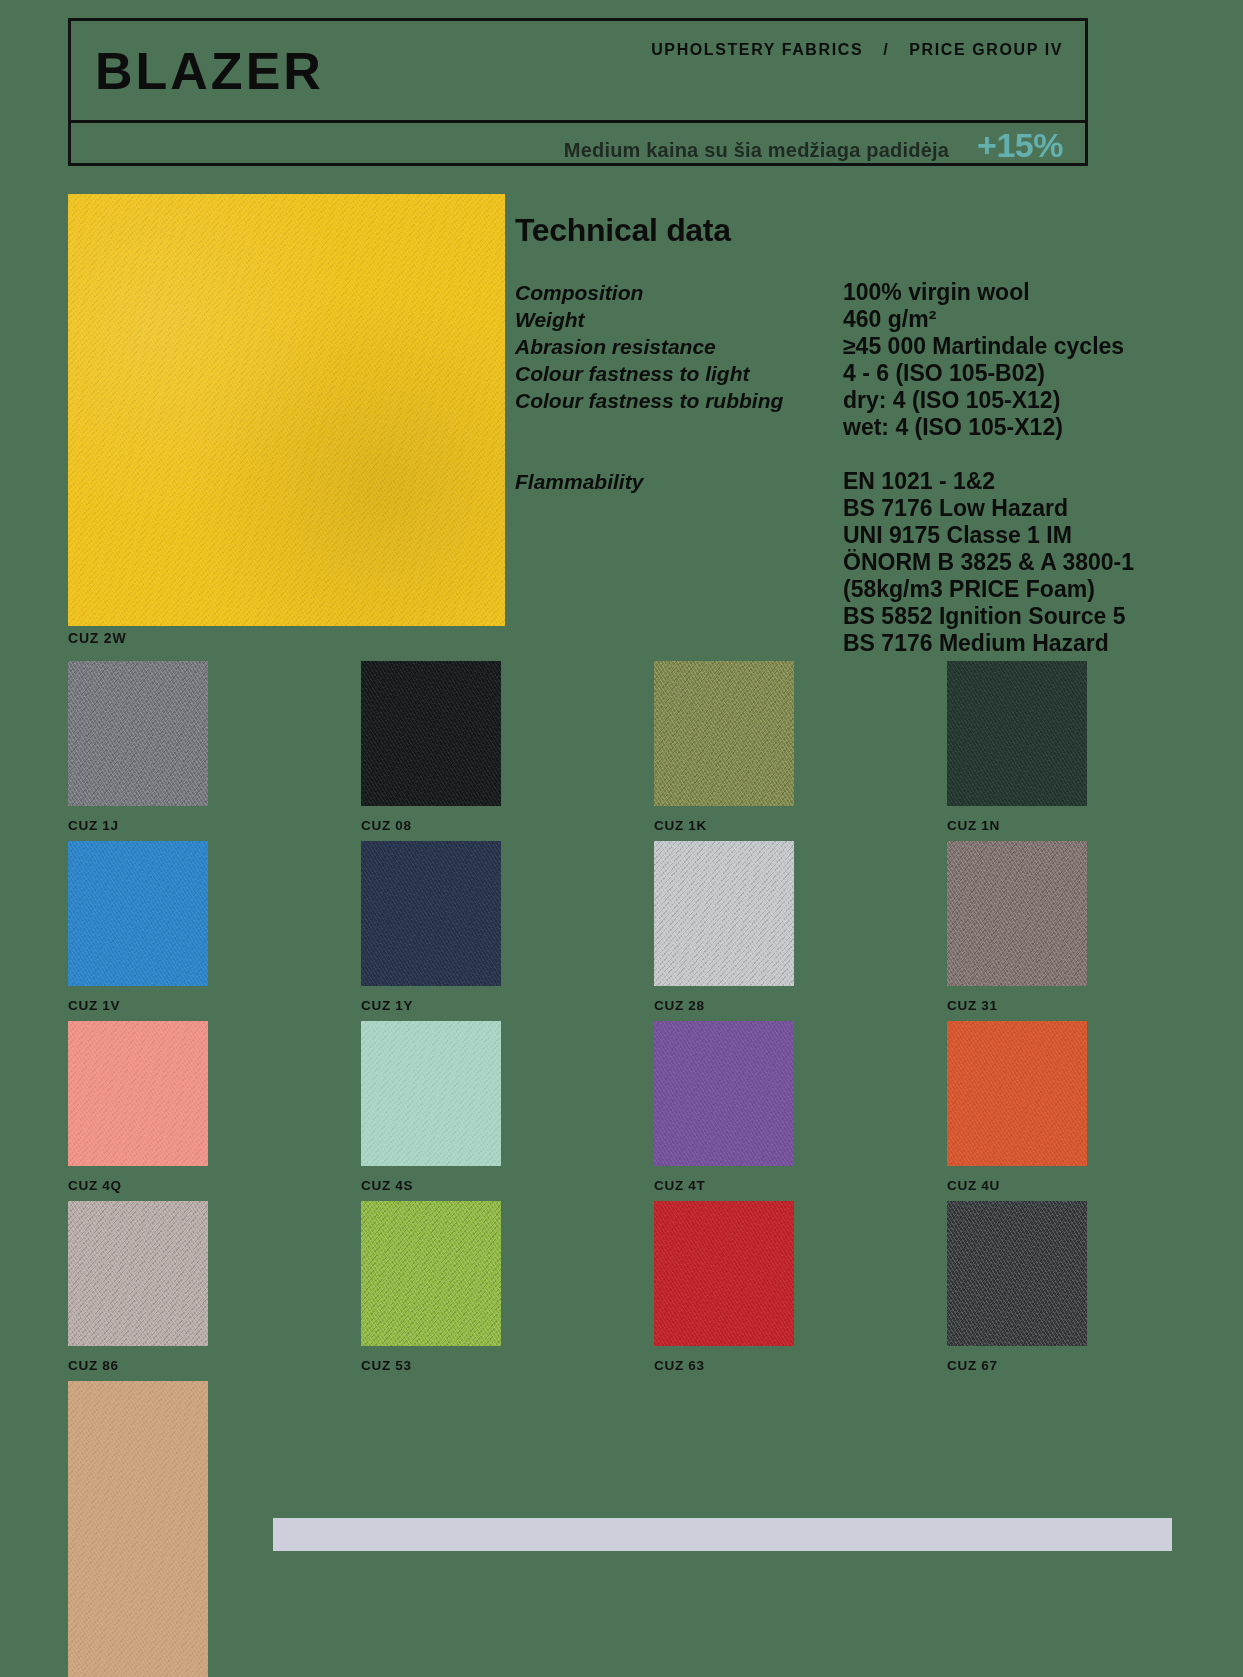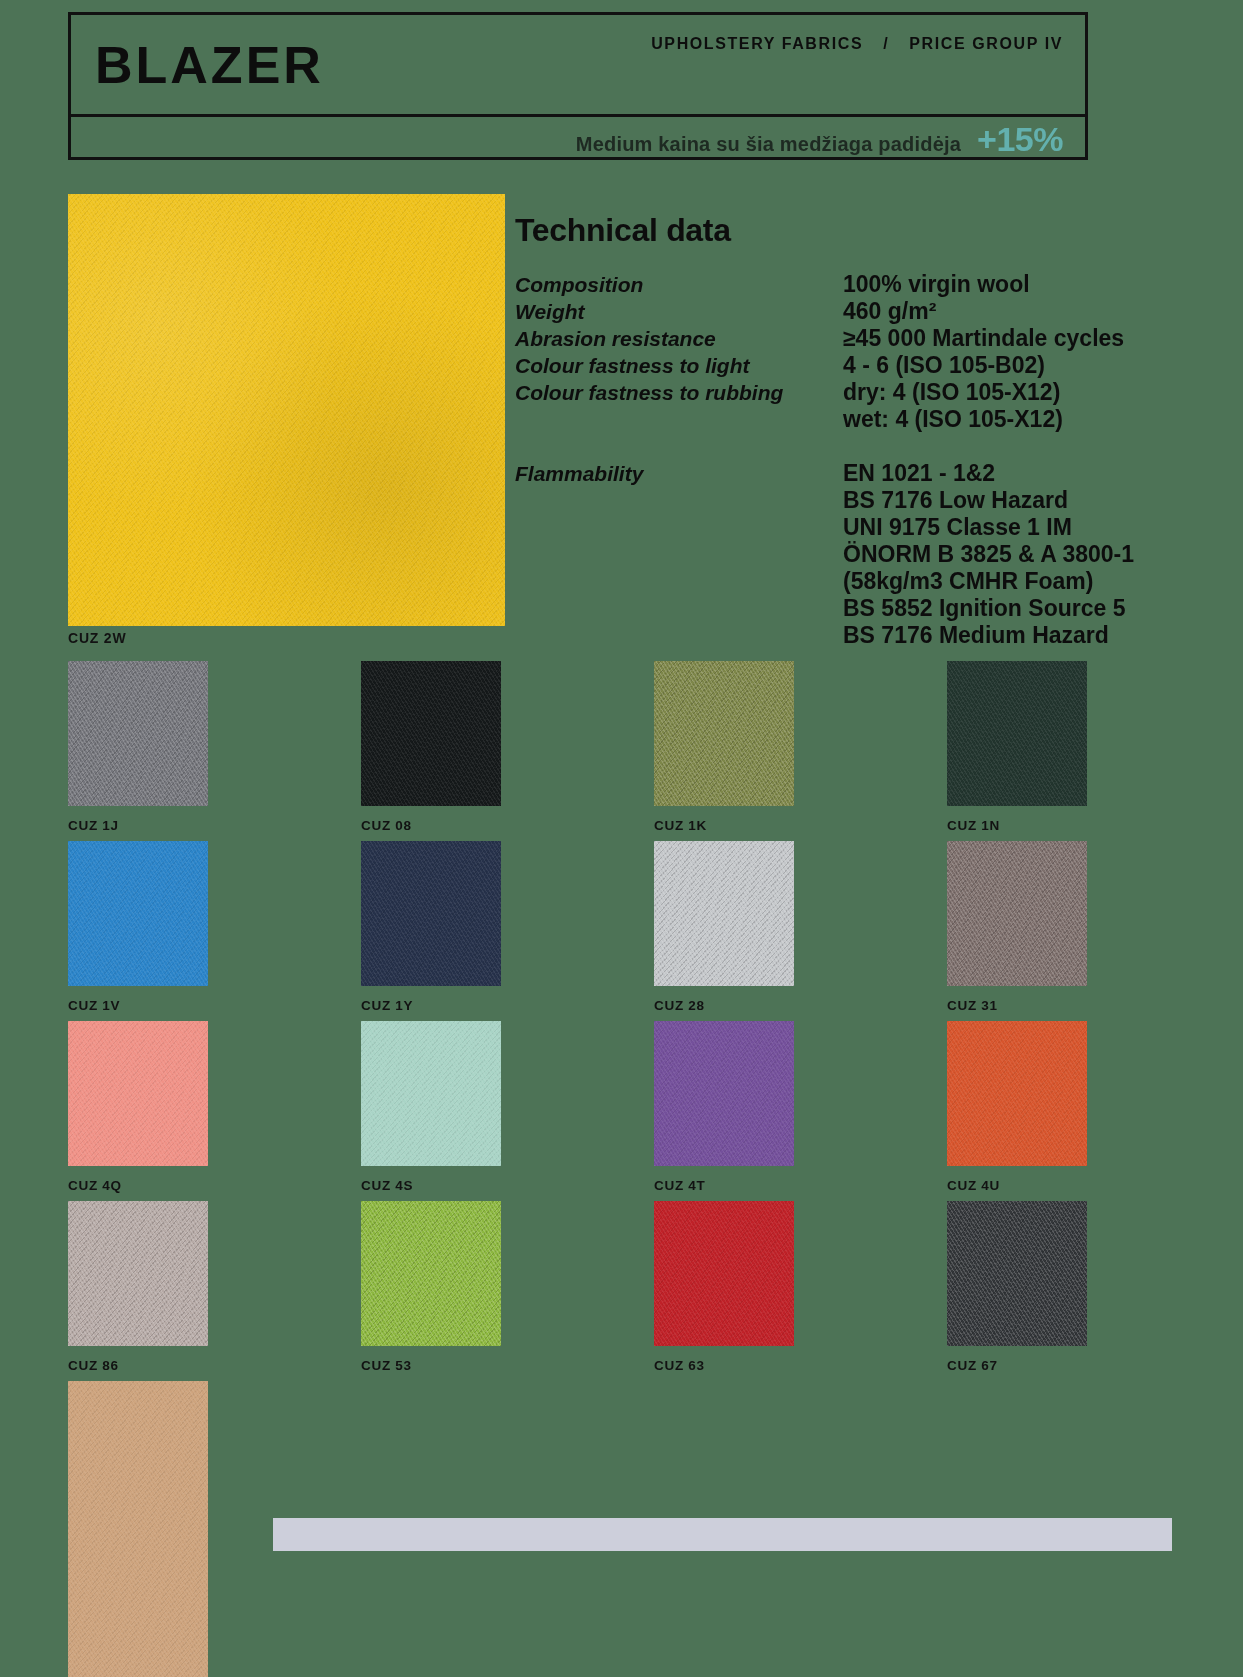--- a/index.html
+++ b/index.html
@@ -17,21 +17,21 @@
     position: relative;
     width: 1243px;
     height: 1677px;
     background: #4d7356;
   }
 
   
   .header-box {
     position: absolute;
     left: 68px;
-    top: 12px;
+    top: 18px;
     width: 1020px;
     height: 148px;
     border: 3px solid #111111;
   }
   .header-top {
     position: relative;
     height: 102px;
     border-bottom: 3px solid #111111;
   }
   .brand-title {
@@ -74,21 +74,21 @@
   .price-note {
     font-size: 20px;
     font-weight: 600;
     color: #1e2a22;
     letter-spacing: 0.2px;
   }
   .price-delta {
     font-size: 34px;
     font-weight: bold;
     color: #63b0ae;
-    margin-left: 16px;
+    margin-left: 28px;
     letter-spacing: -0.5px;
   }
 
   
   .hero-swatch {
     position: absolute;
     left: 68px;
     top: 194px;
     width: 437px;
     height: 432px;
@@ -111,21 +111,21 @@
   .tech {
     position: absolute;
     left: 515px;
     top: 212px;
     width: 660px;
   }
   .tech-title {
     font-size: 32px;
     font-weight: bold;
     color: #0d0d0d;
-    margin-bottom: 22px;
+    margin-bottom: 30px;
     letter-spacing: -0.3px;
   }
   .tech-table { width: 100%; }
   .tech-row { display: flex; align-items: flex-start; }
   .tech-key {
     width: 328px;
     flex: 0 0 328px;
     font-size: 21px;
     font-weight: bold;
     color: #0d0d0d;
@@ -261,21 +261,21 @@
           </div>
         </div>
         <div class="tech-spacer"></div>
         <div class="tech-row">
           <div class="tech-key">Flammability</div>
           <div class="tech-vals">
             <div class="tech-val">EN 1021 - 1&amp;2</div>
             <div class="tech-val">BS 7176 Low Hazard</div>
             <div class="tech-val">UNI 9175 Classe 1 IM</div>
             <div class="tech-val">ÖNORM B 3825 &amp; A 3800-1</div>
-            <div class="tech-val">(58kg/m3 CMHR Foam)</div>
+            <div class="tech-val">(58kg/m3 PRICE Foam)</div>
             <div class="tech-val">BS 5852 Ignition Source 5</div>
             <div class="tech-val">BS 7176 Medium Hazard</div>
           </div>
         </div>
       </div>
   </div>
 
   <div class="grid" id="swatch-grid">
       <div class="grid-row">
         <div class="cell">

